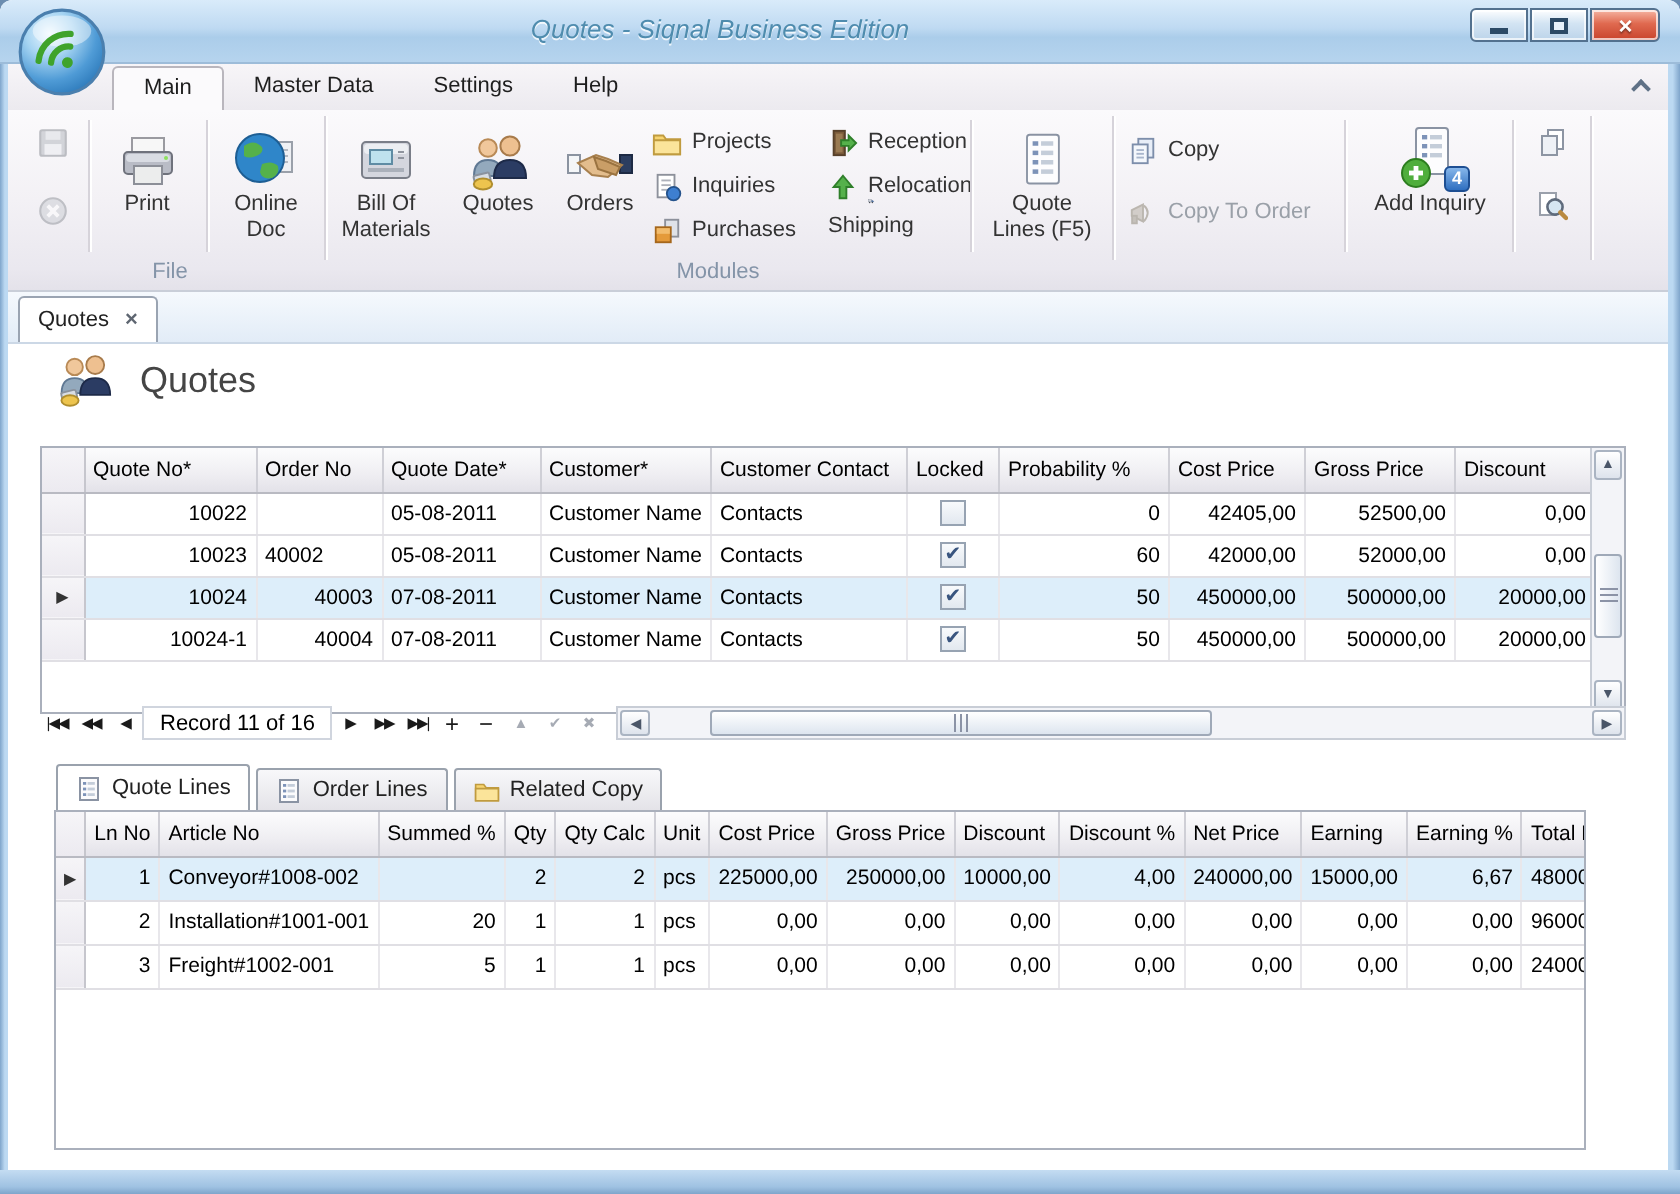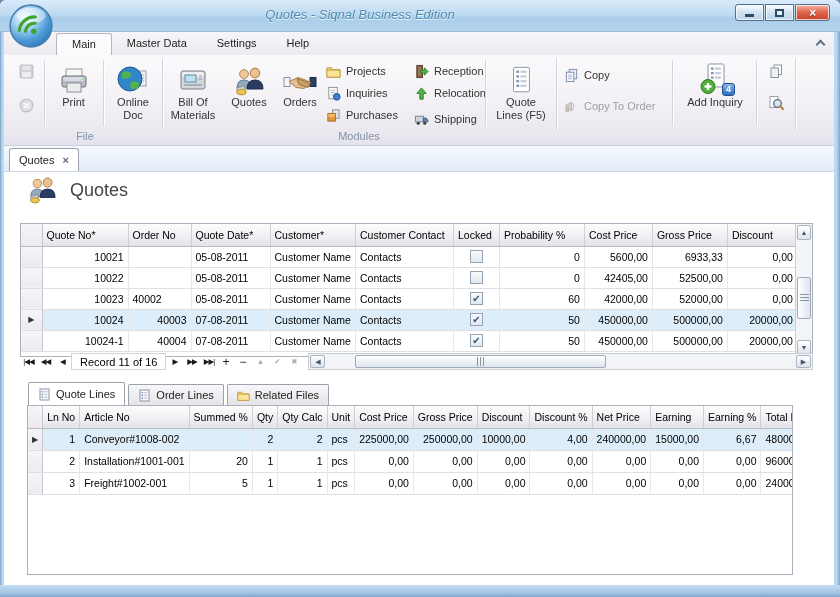--- a/index.html
+++ b/index.html
@@ -282,21 +282,21 @@
         <path d="M7 6.5 l4 0 l0 -2.5 l4 4 l-4 4 l0 -2.5 l-4 0 z" fill="#55b14b" stroke="#2f7f2a"></path>
       </svg>
       <span>Reception</span>
     </div>
     <div class="smallbtn" style="left:410px;top:28px;">
       <svg width="15" height="15" viewBox="0 0 16 16">
         <path d="M8 2 l5 6 l-3.2 0 l0 6 l-3.6 0 l0 -6 l-3.2 0 z" fill="#55b14b" stroke="#2f7f2a"></path>
       </svg>
       <span>Relocation</span>
     </div>
-    <div class="smallbtn" style="left:410px;top:54px;">
+    <div class="smallbtn" style="left:410px;top:44px;flex-direction:column;">
       <svg width="15" height="15" viewBox="0 0 16 16">
         <rect x="1.5" y="4.5" width="8.5" height="6" fill="#cfd4dc" stroke="#7c828e"></rect>
         <path d="M10 6.5 h3 l1.8 2.3 v1.7 h-4.8 z" fill="#5d83b4" stroke="#3c5c88"></path>
         <circle cx="4.5" cy="12" r="1.7" fill="#3a3d44"></circle>
           <circle cx="11.5" cy="12" r="1.7" fill="#3a3d44"></circle>
       </svg>
       <span>Shipping</span>
     </div>
 
     <div class="vsep" style="left:481px;"></div>
@@ -427,33 +427,20 @@
               <th>Locked</th>
               <th>Probability %</th>
               <th>Cost Price</th>
               <th>Gross Price</th>
               <th>Discount</th>
             </tr>
           </thead>
           <tbody>
             <tr>
               <td class="ind" style="height: 21px;"></td>
-              <td style="text-align: right; height: 21px;">10021</td>
-              <td class="yellow" style="text-align: right; height: 21px;"></td>
-              <td style="text-align: left; height: 21px;">05-08-2011</td>
-              <td style="text-align: left; height: 21px;">Customer Name</td>
-              <td style="text-align: left; height: 21px;">Contacts</td>
-              <td style="text-align: center; height: 21px;"><span class="checkbox"></span></td>
-              <td style="text-align: right; height: 21px;">0</td>
-              <td class="yellow" style="text-align: right; height: 21px;">5600,00</td>
-              <td class="yellow" style="text-align: right; height: 21px;">6933,33</td>
-              <td class="yellow" style="text-align: right; height: 21px;">0,00</td>
-            </tr>
-            <tr>
-              <td class="ind" style="height: 21px;"></td>
               <td style="text-align: right; height: 21px;">10022</td>
               <td class="yellow" style="text-align: right; height: 21px;"></td>
               <td style="text-align: left; height: 21px;">05-08-2011</td>
               <td style="text-align: left; height: 21px;">Customer Name</td>
               <td style="text-align: left; height: 21px;">Contacts</td>
               <td style="text-align: center; height: 21px;"><span class="checkbox"></span></td>
               <td style="text-align: right; height: 21px;">0</td>
               <td class="yellow" style="text-align: right; height: 21px;">42405,00</td>
               <td class="yellow" style="text-align: right; height: 21px;">52500,00</td>
               <td class="yellow" style="text-align: right; height: 21px;">0,00</td>
@@ -561,21 +548,21 @@
           <rect x="3.5" y="8.6" width="1.6" height="1.4" fill="#7d93b8"></rect>
             <rect x="5.8" y="8.6" width="3.6" height="1.4" fill="#c4cdd9"></rect>
         </svg>
         <span>Order Lines</span>
       </div>
       <div class="dtab">
         <svg width="13" height="13" viewBox="0 0 16 16">
           <path d="M1 4 l5 0 l1.5 2 l7.5 0 l0 8 l-14 0 z" fill="#f7d470" stroke="#c09b3f"></path>
           <path d="M1 6.5 h14 v7.5 h-14 z" fill="#fbe49a" stroke="#c09b3f"></path>
         </svg>
-        <span>Related Files</span>
+        <span>Related Copy</span>
       </div>
     </div>
 
     <div class="gridbox" style="left:23px;top:233px;width:766px;height:170px;">
       <table class="grid" id="detail-grid-table">
           <colgroup>
             <col style="width: 18px;">
             <col style="width: 25px;">
             <col style="width: 106px;">
             <col style="width: 54px;">

